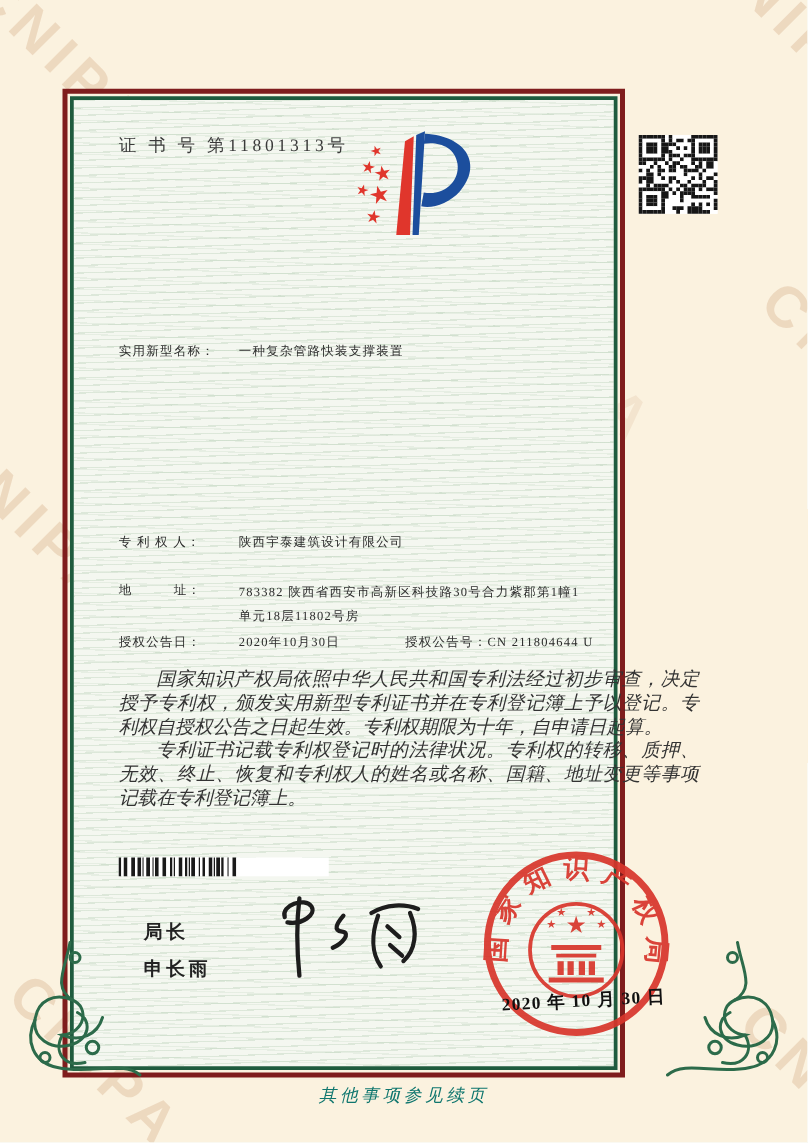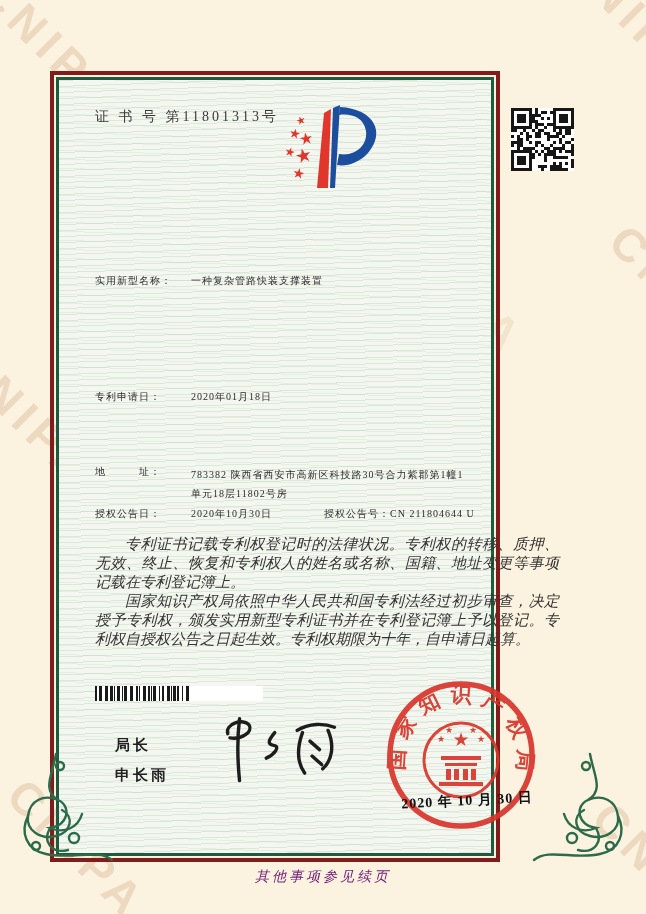--- a/index.html
+++ b/index.html
@@ -49,21 +49,21 @@
   .signature{position:absolute;left:140px;top:630px;width:160px;height:75px;}
 
   .seal{position:absolute;left:327px;top:600px;width:150px;height:150px;}
   .seal-date{position:absolute;left:338px;top:712px;width:140px;text-align:center;
              font-size:14px;letter-spacing:1px;color:#111;transform:rotate(-3deg);font-weight:bold;}
 
   .page-no{position:absolute;left:0;top:756px;width:100%;text-align:center;font-size:13px;
            letter-spacing:2px;color:#333;}
 
   .footer-note{position:absolute;left:0;top:868px;width:646px;text-align:center;font-size:14px;
-               font-style:italic;letter-spacing:3px;color:#701a75;}
+               font-style:italic;letter-spacing:3px;color:#0f766e;}
 
   .flourish{position:absolute;pointer-events:none;}
 </style>
 </head>
 <body>
 
 <div class="stage">
 
   <span class="wm" style="left:-38px;top:18px;">CNIPA</span>
   <span class="wm" style="left:545px;top:-12px;">CNIPA</span>
@@ -534,34 +534,34 @@
           <div class="b"></div>
           <div class="b"></div>
           <div></div>
           <div></div>
         </div>
 
 
       <div class="row" style="top:194px;">
         <span class="lbl">实用新型名称：</span><span class="val">一种复杂管路快装支撑装置</span>
       </div>
-      <div class="row" style="top:310px;">
-        <span class="lbl">专利申请日：</span><span class="val">2020年01月18日</span>
+      <div class="row" style="top:347px;">
+        <span class="lbl">专 利 权 人：</span><span class="val">陕西宇泰建筑设计有限公司</span>
       </div>
       <div class="row" style="top:385px;">
         <span class="lbl">地　　　址：</span><span class="val wrap">783382 陕西省西安市高新区科技路30号合力紫郡第1幢1
 单元18层11802号房</span>
       </div>
       <div class="row" style="top:427px;">
         <span class="lbl">授权公告日：</span><span class="val">2020年10月30日</span><span class="pair2"><span class="lbl" style="min-width:0;">授权公告号：</span><span class="val">CN 211804644 U</span></span>
       </div>
 
       <div class="paras">
+        <p>国家知识产权局依照中华人民共和国专利法经过初步审查，决定授予专利权，颁发实用新型专利证书并在专利登记簿上予以登记。专利权自授权公告之日起生效。专利权期限为十年，自申请日起算。</p>
         <p>专利证书记载专利权登记时的法律状况。专利权的转移、质押、无效、终止、恢复和专利权人的姓名或名称、国籍、地址变更等事项记载在专利登记簿上。</p>
-        <p>国家知识产权局依照中华人民共和国专利法经过初步审查，决定授予专利权，颁发实用新型专利证书并在专利登记簿上予以登记。专利权自授权公告之日起生效。专利权期限为十年，自申请日起算。</p>
       </div>
 
       <div class="barcode" id="barcode">
           <span style="width: 2px; background: rgb(26, 26, 26);"></span>
           <span style="width: 2px; background: rgb(255, 255, 255);"></span>
           <span style="width: 3px; background: rgb(26, 26, 26);"></span>
           <span style="width: 3px; background: rgb(255, 255, 255);"></span>
           <span style="width: 3px; background: rgb(26, 26, 26);"></span>
           <span style="width: 2px; background: rgb(255, 255, 255);"></span>
           <span style="width: 3px; background: rgb(26, 26, 26);"></span>

